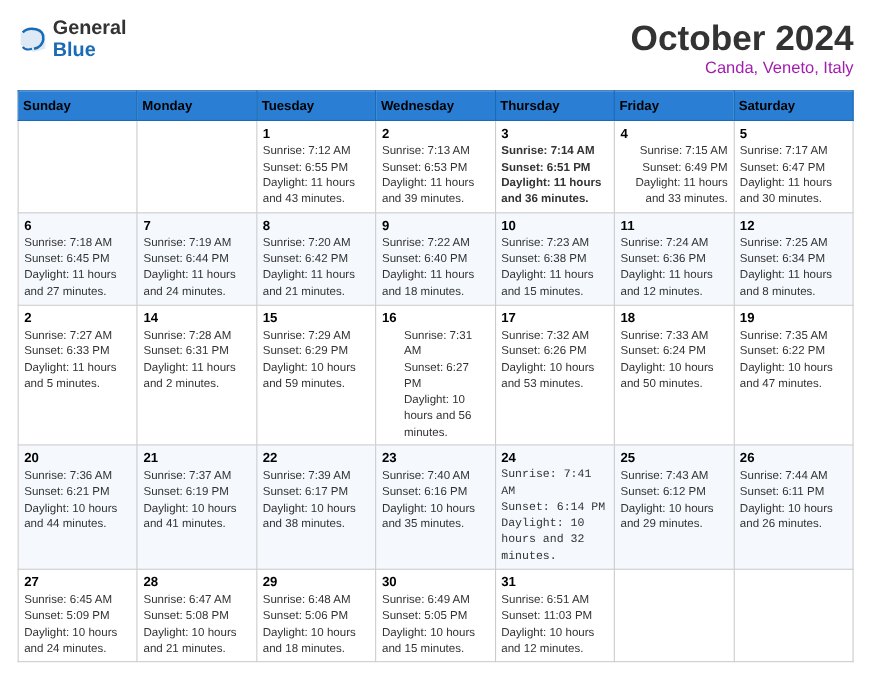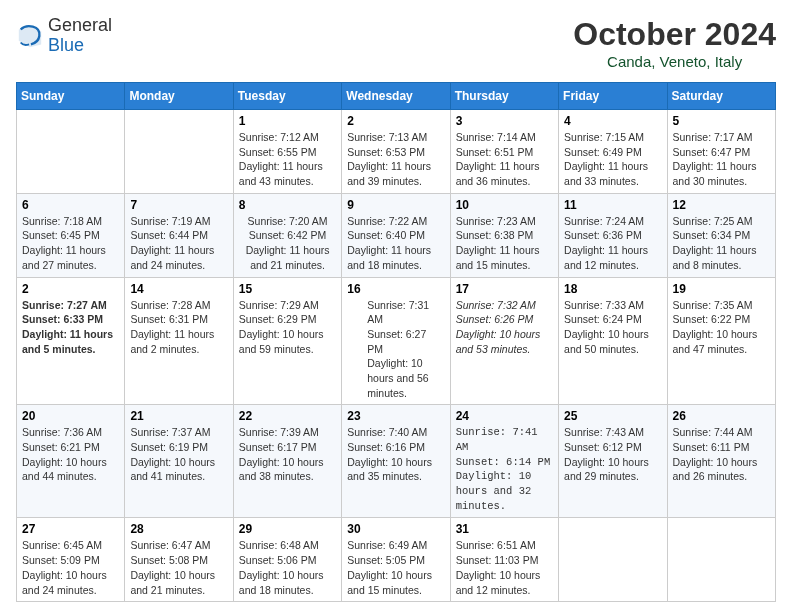--- a/index.html
+++ b/index.html
@@ -17,50 +17,50 @@
       margin-bottom: 12px;
     }
     .logo {
       display: flex;
       align-items: center;
     }
     .logo-text {
       display: flex;
       flex-direction: column;
       font-size: 18px;
-      font-weight: normal;
+      font-weight: bold;
       line-height: 1.1;
     }
     .logo-general { color: #333; }
     .logo-blue { color: #1a6bb5; }
     .logo-icon {
       width: 28px;
       height: 28px;
       margin-right: 4px;
     }
     .title-section {
-      text-align: center;
+      text-align: right;
     }
     .month-title {
       font-size: 32px;
       font-weight: bold;
       color: #333;
     }
     .location {
       font-size: 15px;
-      color: #14532d;
+      color: #a21caf;
     }
     .calendar {
       width: 100%;
       border-collapse: collapse;
       font-size: 11px;
     }
     .calendar th {
       background: #2a7fd4;
-      color: #ffffff;
+      color: #000000;
       padding: 6px 4px;
       text-align: left;
       font-size: 12px;
       border: 1px solid #1a6bb5;
     }
     .calendar td {
       border: 1px solid #ccc;
       padding: 4px 5px;
       vertical-align: top;
       width: calc(100% / 7);
@@ -128,27 +128,27 @@
 Daylight: 11 hours and 43 minutes.</div>
         </td>
         <td>
           <div class="day-num">2</div>
           <div class="cell-text" style="white-space: pre-wrap;">Sunrise: 7:13 AM
 Sunset: 6:53 PM
 Daylight: 11 hours and 39 minutes.</div>
         </td>
         <td>
           <div class="day-num">3</div>
-          <div class="cell-text" style="white-space: pre-wrap;">Sunrise: 7:14 AM
+          <div class="cell-text" style="white-space: pre-wrap; font-weight: bold;">Sunrise: 7:14 AM
 Sunset: 6:51 PM
 Daylight: 11 hours and 36 minutes.</div>
         </td>
         <td>
           <div class="day-num">4</div>
-          <div class="cell-text" style="white-space: pre-wrap;">Sunrise: 7:15 AM
+          <div class="cell-text" style="white-space: pre-wrap; text-align: right;">Sunrise: 7:15 AM
 Sunset: 6:49 PM
 Daylight: 11 hours and 33 minutes.</div>
         </td>
         <td>
           <div class="day-num">5</div>
           <div class="cell-text" style="white-space: pre-wrap;">Sunrise: 7:17 AM
 Sunset: 6:47 PM
 Daylight: 11 hours and 30 minutes.</div>
         </td>
       </tr>
@@ -160,21 +160,21 @@
 Daylight: 11 hours and 27 minutes.</div>
         </td>
         <td>
           <div class="day-num">7</div>
           <div class="cell-text" style="white-space: pre-wrap;">Sunrise: 7:19 AM
 Sunset: 6:44 PM
 Daylight: 11 hours and 24 minutes.</div>
         </td>
         <td>
           <div class="day-num">8</div>
-          <div class="cell-text" style="white-space: pre-wrap; text-align: center;">Sunrise: 7:20 AM
+          <div class="cell-text" style="white-space: pre-wrap;">Sunrise: 7:20 AM
 Sunset: 6:42 PM
 Daylight: 11 hours and 21 minutes.</div>
         </td>
         <td>
           <div class="day-num">9</div>
           <div class="cell-text" style="white-space: pre-wrap;">Sunrise: 7:22 AM
 Sunset: 6:40 PM
 Daylight: 11 hours and 18 minutes.</div>
         </td>
         <td>
@@ -192,21 +192,21 @@
         <td>
           <div class="day-num">12</div>
           <div class="cell-text" style="white-space: pre-wrap;">Sunrise: 7:25 AM
 Sunset: 6:34 PM
 Daylight: 11 hours and 8 minutes.</div>
         </td>
       </tr>
       <tr>
         <td>
           <div class="day-num">2</div>
-          <div class="cell-text" style="white-space: pre-wrap; font-weight: bold;">Sunrise: 7:27 AM
+          <div class="cell-text" style="white-space: pre-wrap;">Sunrise: 7:27 AM
 Sunset: 6:33 PM
 Daylight: 11 hours and 5 minutes.</div>
         </td>
         <td>
           <div class="day-num">14</div>
           <div class="cell-text" style="white-space: pre-wrap;">Sunrise: 7:28 AM
 Sunset: 6:31 PM
 Daylight: 11 hours and 2 minutes.</div>
         </td>
         <td>
@@ -216,21 +216,21 @@
 Daylight: 10 hours and 59 minutes.</div>
         </td>
         <td>
           <div class="day-num">16</div>
           <div class="cell-text" style="white-space: pre-wrap; margin-left: 20px;">Sunrise: 7:31 AM
 Sunset: 6:27 PM
 Daylight: 10 hours and 56 minutes.</div>
         </td>
         <td>
           <div class="day-num">17</div>
-          <div class="cell-text" style="white-space: pre-wrap; font-style: italic;">Sunrise: 7:32 AM
+          <div class="cell-text" style="white-space: pre-wrap;">Sunrise: 7:32 AM
 Sunset: 6:26 PM
 Daylight: 10 hours and 53 minutes.</div>
         </td>
         <td>
           <div class="day-num">18</div>
           <div class="cell-text" style="white-space: pre-wrap;">Sunrise: 7:33 AM
 Sunset: 6:24 PM
 Daylight: 10 hours and 50 minutes.</div>
         </td>
         <td>

